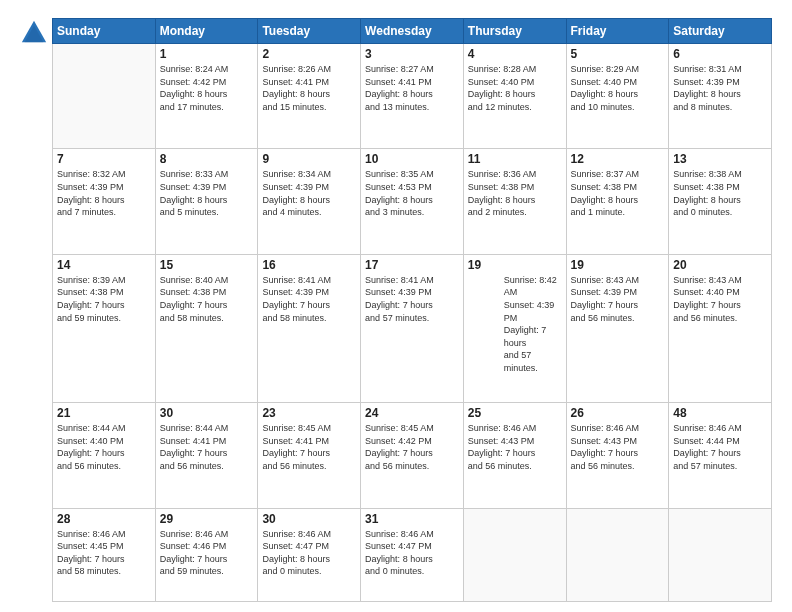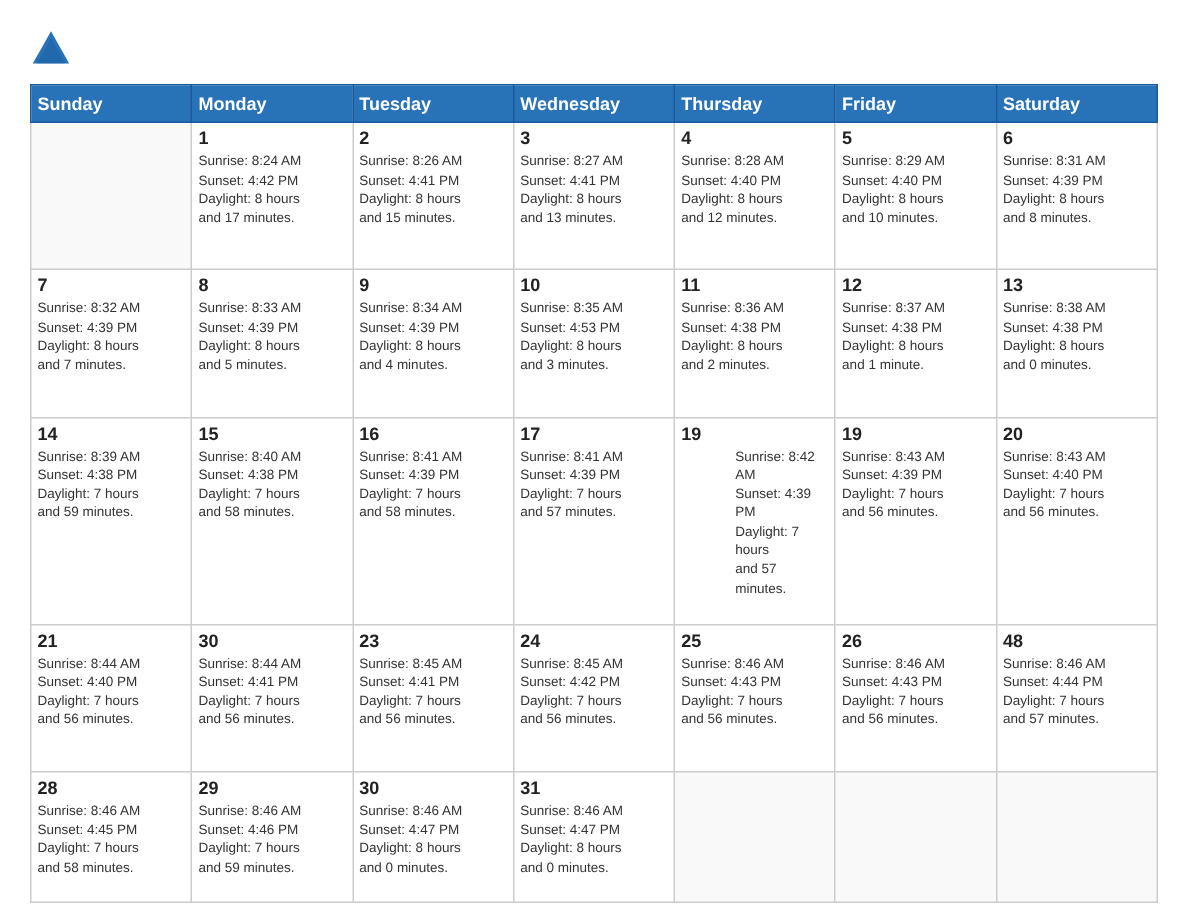--- a/index.html
+++ b/index.html
@@ -8,21 +8,21 @@
       background: #fff;
       width: 792px;
       height: 612px;
       overflow: hidden;
     }
     .page {
       width: 792px;
       height: 612px;
       padding: 18px 20px 10px 20px;
       display: flex;
-      flex-direction: column;
+      flex-direction: row;
     }
     .header {
       display: flex;
       justify-content: space-between;
       align-items: flex-start;
       margin-bottom: 10px;
     }
     .logo {
       display: flex;
       align-items: center;

